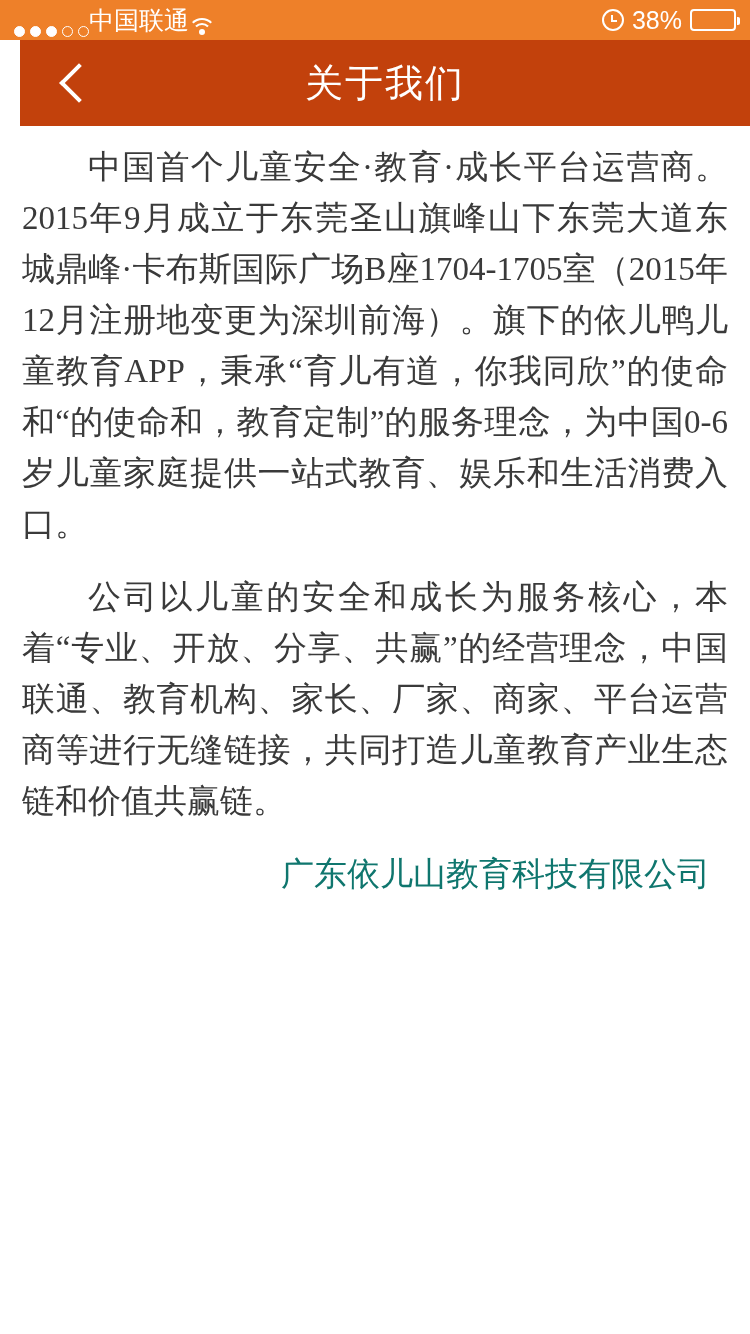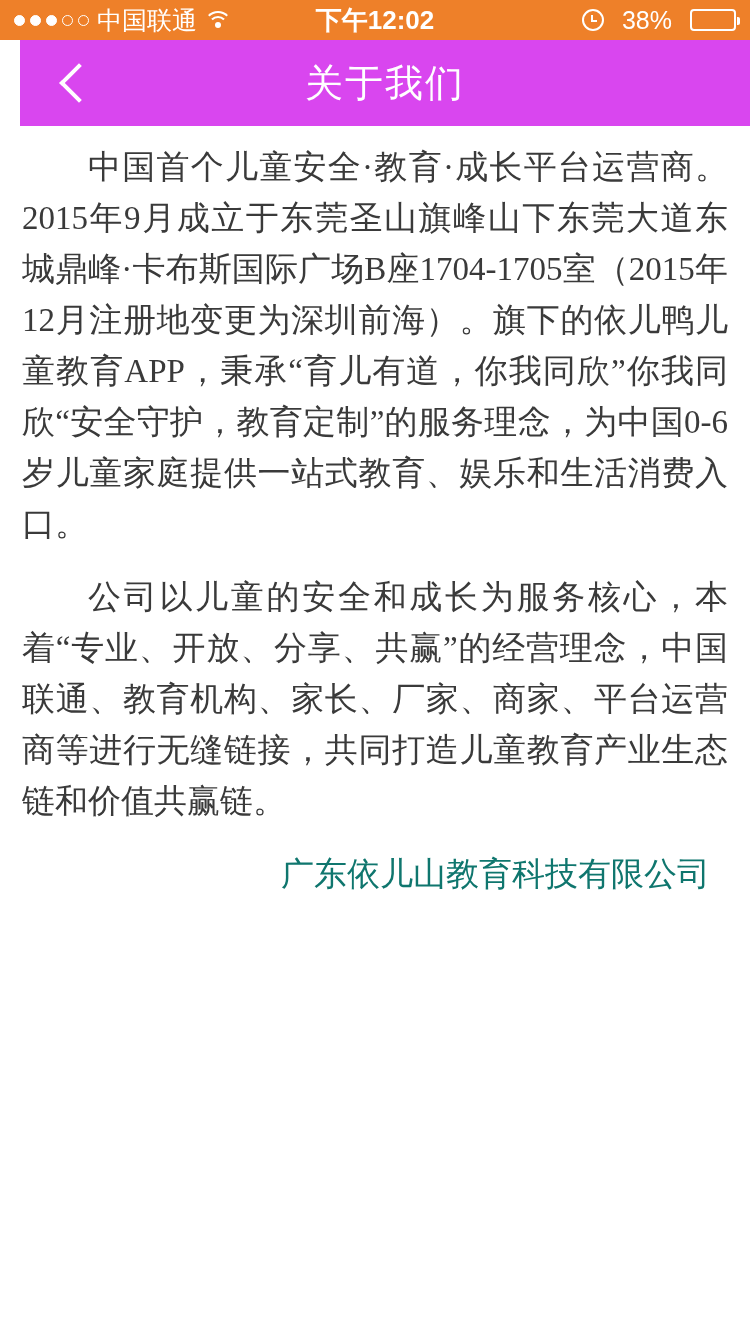--- a/index.html
+++ b/index.html
@@ -28,22 +28,22 @@
     color: #ffffff;
     display: flex;
     align-items: center;
     font-family: "Liberation Sans", sans-serif;
     font-size: 24px;
     box-sizing: border-box;
     padding: 0 14px;
   }
   .status-left {
     display: flex;
-    align-items: center;
-    gap: 8px;
+    align-items: flex-end;
+    gap: 0;
     flex: 0 0 auto;
   }
   .dots {
     display: flex;
     align-items: center;
     gap: 5px;
   }
   .dot {
     width: 11px;
     height: 11px;
@@ -86,21 +86,21 @@
     text-align: center;
     font-size: 26px;
     font-weight: bold;
     font-family: "Liberation Sans", sans-serif;
     pointer-events: none;
   }
   .status-right {
     margin-left: auto;
     display: flex;
     align-items: center;
-    gap: 18px;
+    gap: 8px;
     flex: 0 0 auto;
     position: relative;
     z-index: 2;
   }
   .alarm-icon {
     width: 22px;
     height: 22px;
     border: 2.5px solid #ffffff;
     border-radius: 50%;
     position: relative;
@@ -146,21 +146,21 @@
   .battery .fill {
     height: 100%;
     background: #ffd400;
     border-radius: 1px;
   }
 
   
   .nav-bar {
     position: relative;
     height: 86px;
-    background: #d946ef;
+    background: #c2410c;
     display: flex;
     align-items: center;
     margin-left: 20px;
   }
   .back-btn {
     position: absolute;
     left: 28px;
     top: 50%;
     transform: translateY(-50%);
     width: 54px;
@@ -225,36 +225,35 @@
         <span class="dot"></span>
         <span class="dot"></span>
       </div>
       <span class="carrier">中国联通</span>
       <span class="wifi-icon">
         <i class="a"></i>
           <i class="b"></i>
           <i class="c"></i>
       </span>
     </div>
-    <div class="status-center">下午12:02</div>
     <div class="status-right">
       <span class="alarm-icon"></span>
       <span class="battery-pct">38%</span>
       <span class="battery">
         <span class="fill" style="width:38%"></span>
       </span>
     </div>
   </div>
 
   <div class="nav-bar">
     <div class="back-btn">
       <span class="chevron-left"></span>
     </div>
     <div class="nav-title">关于我们</div>
   </div>
 
   <div class="content">
-    <p class="para">中国首个儿童安全·教育·成长平台运营商。2015年9月成立于东莞圣山旗峰山下东莞大道东城鼎峰·卡布斯国际广场B座1704-1705室（2015年12月注册地变更为深圳前海）。旗下的依儿鸭儿童教育APP，秉承“育儿有道，你我同欣”你我同欣“安全守护，教育定制”的服务理念，为中国0-6岁儿童家庭提供一站式教育、娱乐和生活消费入口。</p>
+    <p class="para">中国首个儿童安全·教育·成长平台运营商。2015年9月成立于东莞圣山旗峰山下东莞大道东城鼎峰·卡布斯国际广场B座1704-1705室（2015年12月注册地变更为深圳前海）。旗下的依儿鸭儿童教育APP，秉承“育儿有道，你我同欣”的使命和“的使命和，教育定制”的服务理念，为中国0-6岁儿童家庭提供一站式教育、娱乐和生活消费入口。</p>
     <p class="para">公司以儿童的安全和成长为服务核心，本着“专业、开放、分享、共赢”的经营理念，中国联通、教育机构、家长、厂家、商家、平台运营商等进行无缝链接，共同打造儿童教育产业生态链和价值共赢链。</p>
     <div class="signature">广东依儿山教育科技有限公司</div>
   </div>
 
 </div>
 
 </body></html>

